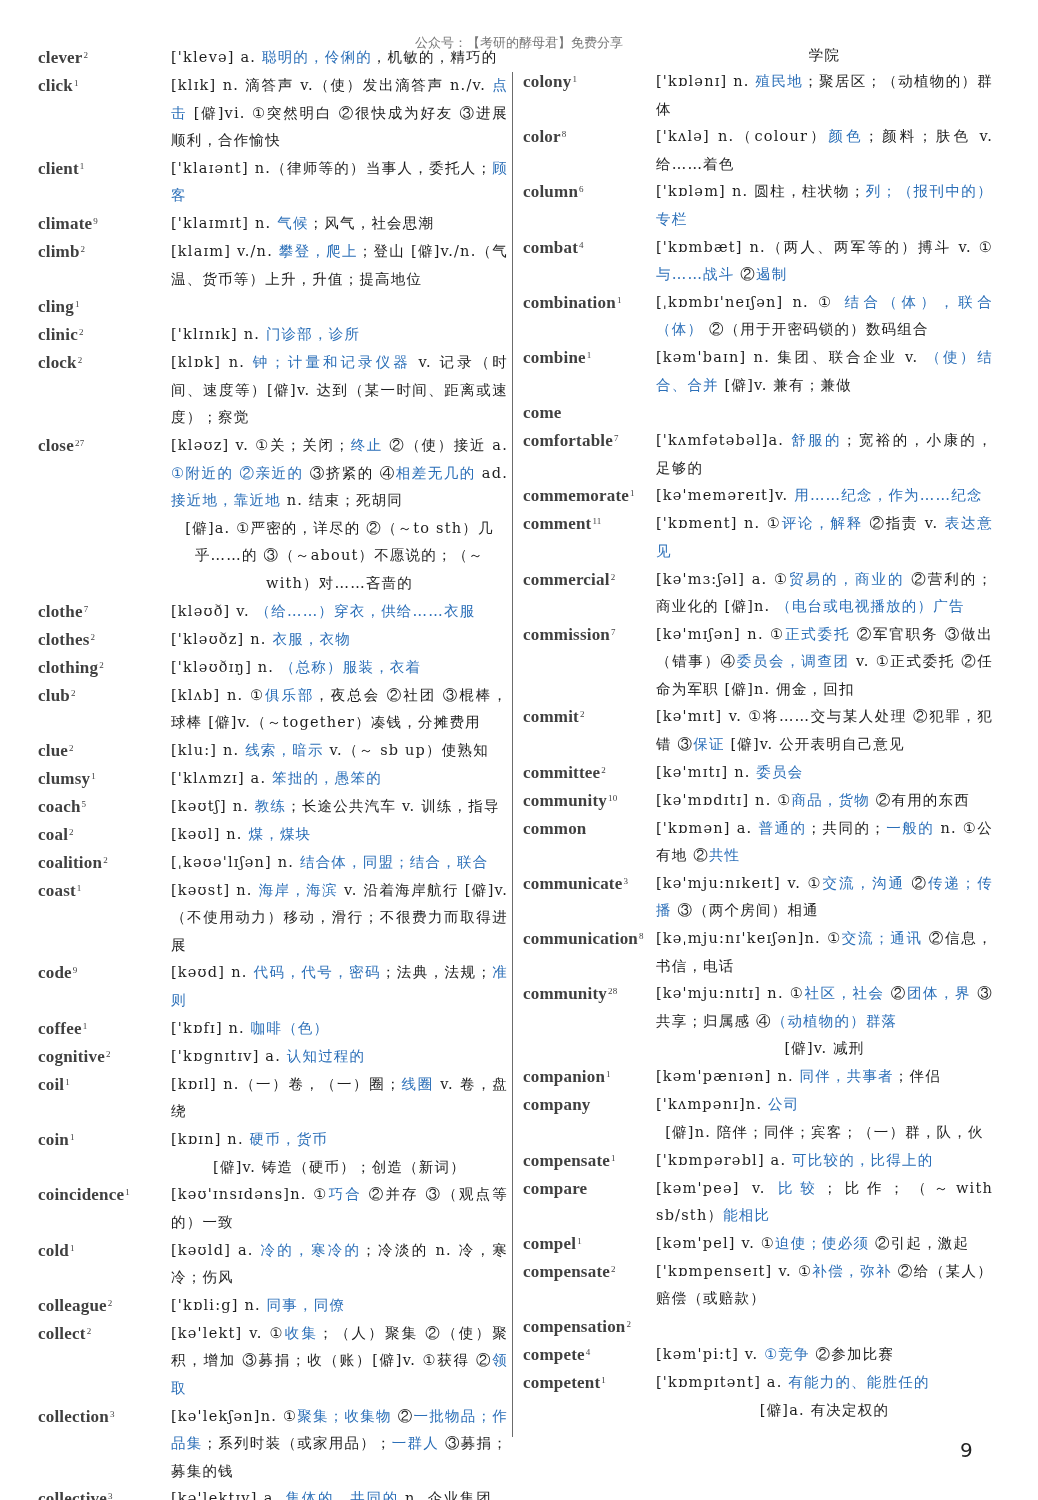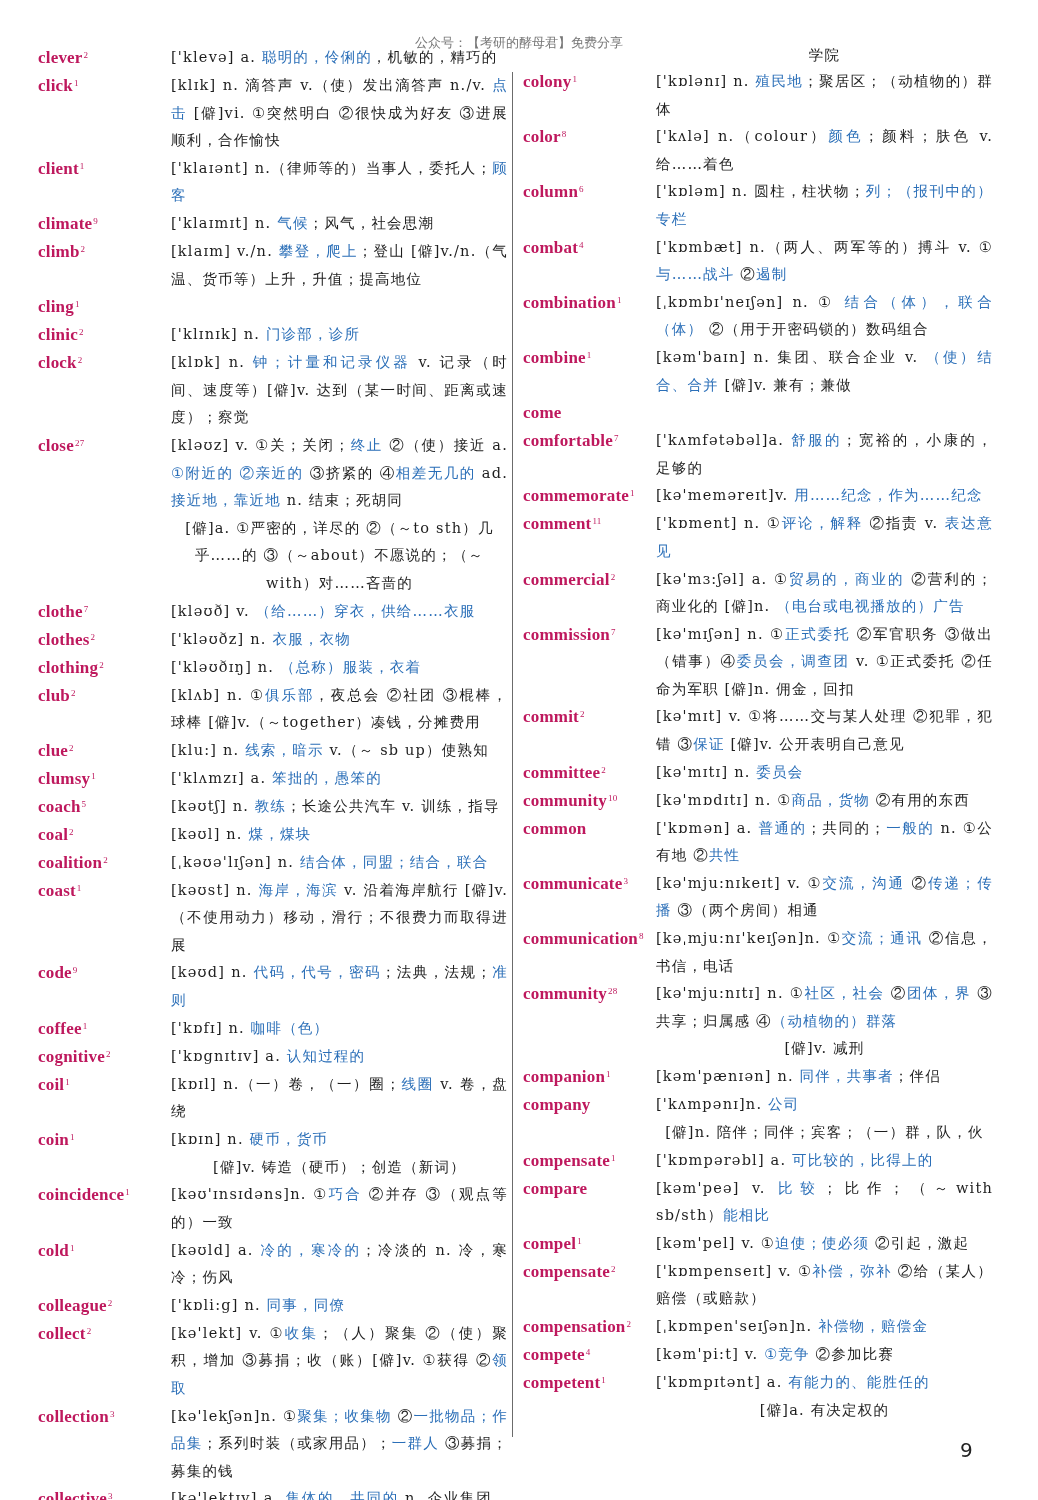--- a/index.html
+++ b/index.html
@@ -6,21 +6,21 @@
   body{width:1038px;height:1500px;position:relative;overflow:hidden;
        font-family:"DejaVu Serif","Liberation Serif",serif;color:#1e1e1e;}
   .watermark{position:absolute;top:34px;left:0;width:1038px;text-align:center;
        font-family:"DejaVu Sans","Liberation Sans",sans-serif;font-size:13px;color:#777;}
   .col{position:absolute;top:44px;width:470px;}
   .col.left{left:38px;}
   .col.right{left:523px;}
   .divider{position:absolute;left:512px;top:72px;width:1px;height:1365px;background:#6b6b6b;}
   .entry{display:flex;align-items:flex-start;}
   .hw{flex:0 0 133px;font-family:"Liberation Serif","DejaVu Serif",serif;font-weight:bold;
-      font-size:17px;line-height:28px;color:#be185d;white-space:nowrap;letter-spacing:0.2px;}
+      font-size:17px;line-height:28px;color:#404040;white-space:nowrap;letter-spacing:0.2px;}
   .hw sup{font-size:9px;font-weight:normal;vertical-align:top;position:relative;top:-3px;margin-left:1px;}
   .def{flex:1;font-size:14.5px;line-height:27.6px;letter-spacing:1.2px;text-align:justify;}
   .def .b{color:#2b6fb8;}
   .def .k{color:#1e1e1e;}
   .cont{padding-left:133px;font-size:14.5px;line-height:27.6px;letter-spacing:1.2px;text-align:center;}
   .pagenum{position:absolute;left:960px;top:1438px;font-family:"DejaVu Sans","Liberation Sans",sans-serif;
       font-size:20px;color:#222;}
 </style>
 </head>
 <body>
@@ -250,21 +250,20 @@
       <div class="entry">
         <div class="hw"><span>compel</span><sup>1</sup></div>
         <div class="def"><span class="k">[kəm'pel] v. ①</span><span class="b">迫使；使必须</span><span class="k"> ②引起，激起</span></div>
       </div>
       <div class="entry">
         <div class="hw"><span>compensate</span><sup>2</sup></div>
         <div class="def"><span class="k">['kɒmpenseɪt] v. ①</span><span class="b">补偿，弥补</span><span class="k"> ②给（某人）赔偿（或赔款）</span></div>
       </div>
       <div class="entry">
         <div class="hw"><span>compensation</span><sup>2</sup></div>
-        <div class="def"><span class="k">[ˌkɒmpen'seɪʃən]n. </span><span class="b">补偿物，赔偿金</span></div>
       </div>
       <div class="entry">
         <div class="hw"><span>compete</span><sup>4</sup></div>
         <div class="def"><span class="k">[kəm'pi:t] v. </span><span class="b">①竞争</span><span class="k"> ②参加比赛</span></div>
       </div>
       <div class="entry">
         <div class="hw"><span>competent</span><sup>1</sup></div>
         <div class="def"><span class="k">['kɒmpɪtənt] a. </span><span class="b">有能力的、能胜任的</span></div>
       </div>
       <div class="cont"><span class="k">[僻]a. 有决定权的</span></div>

